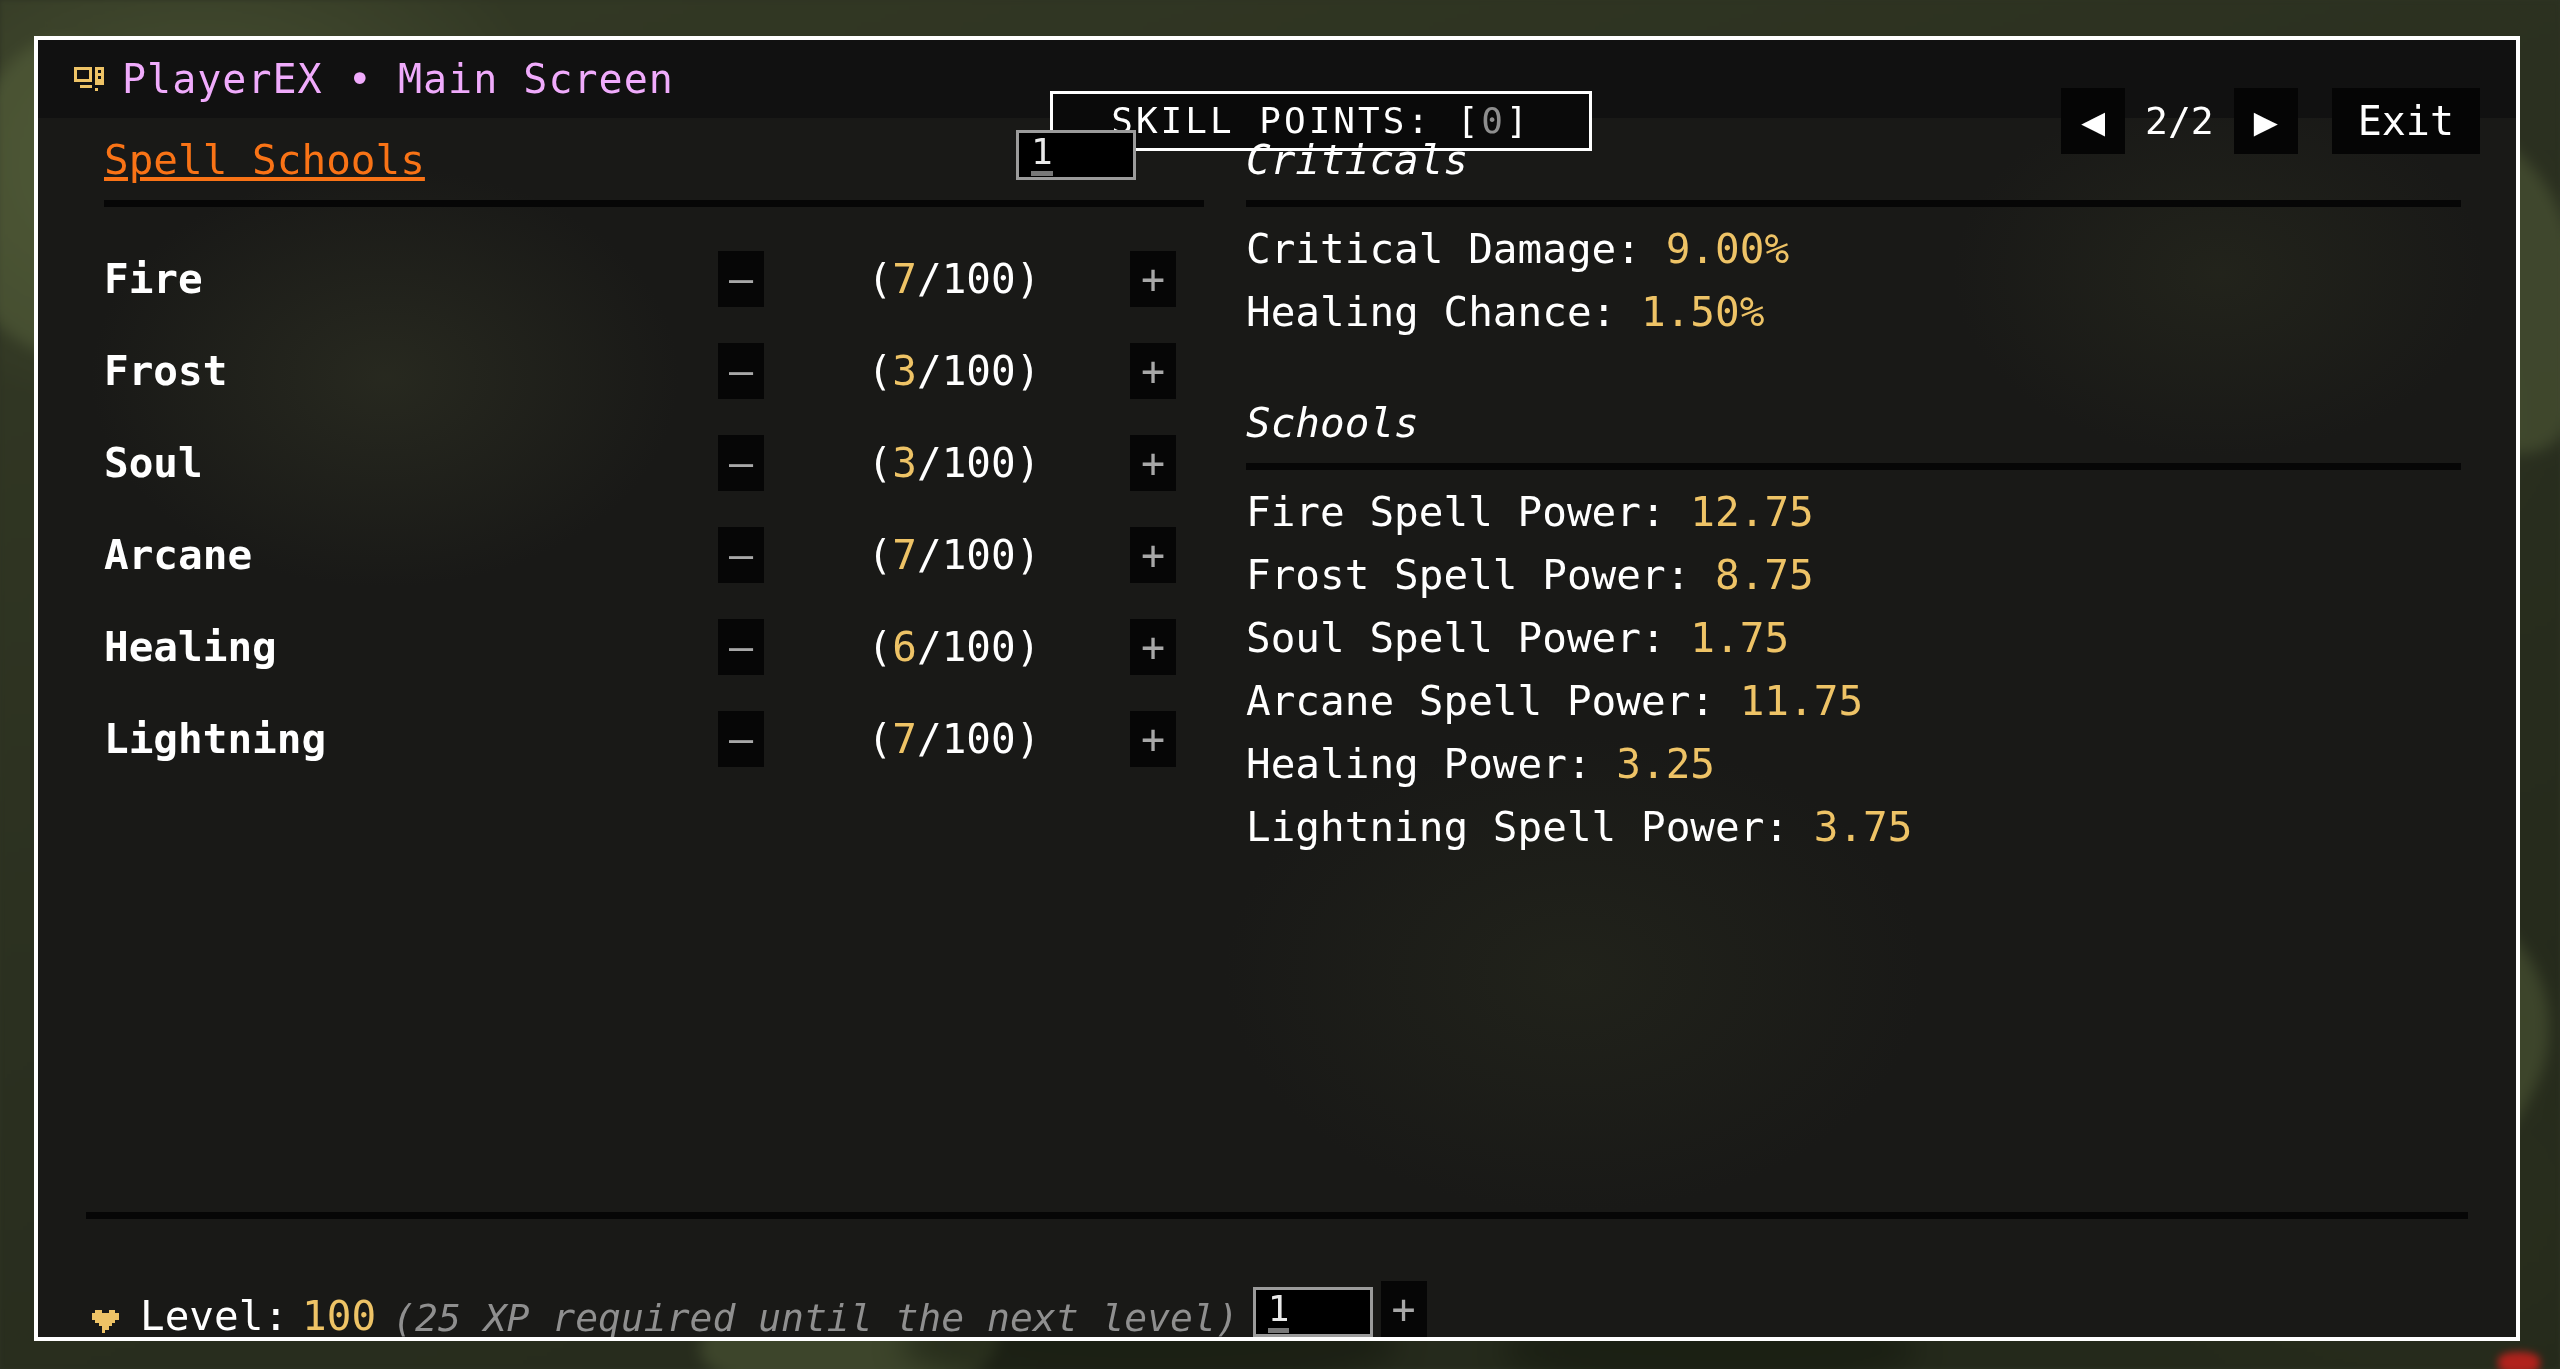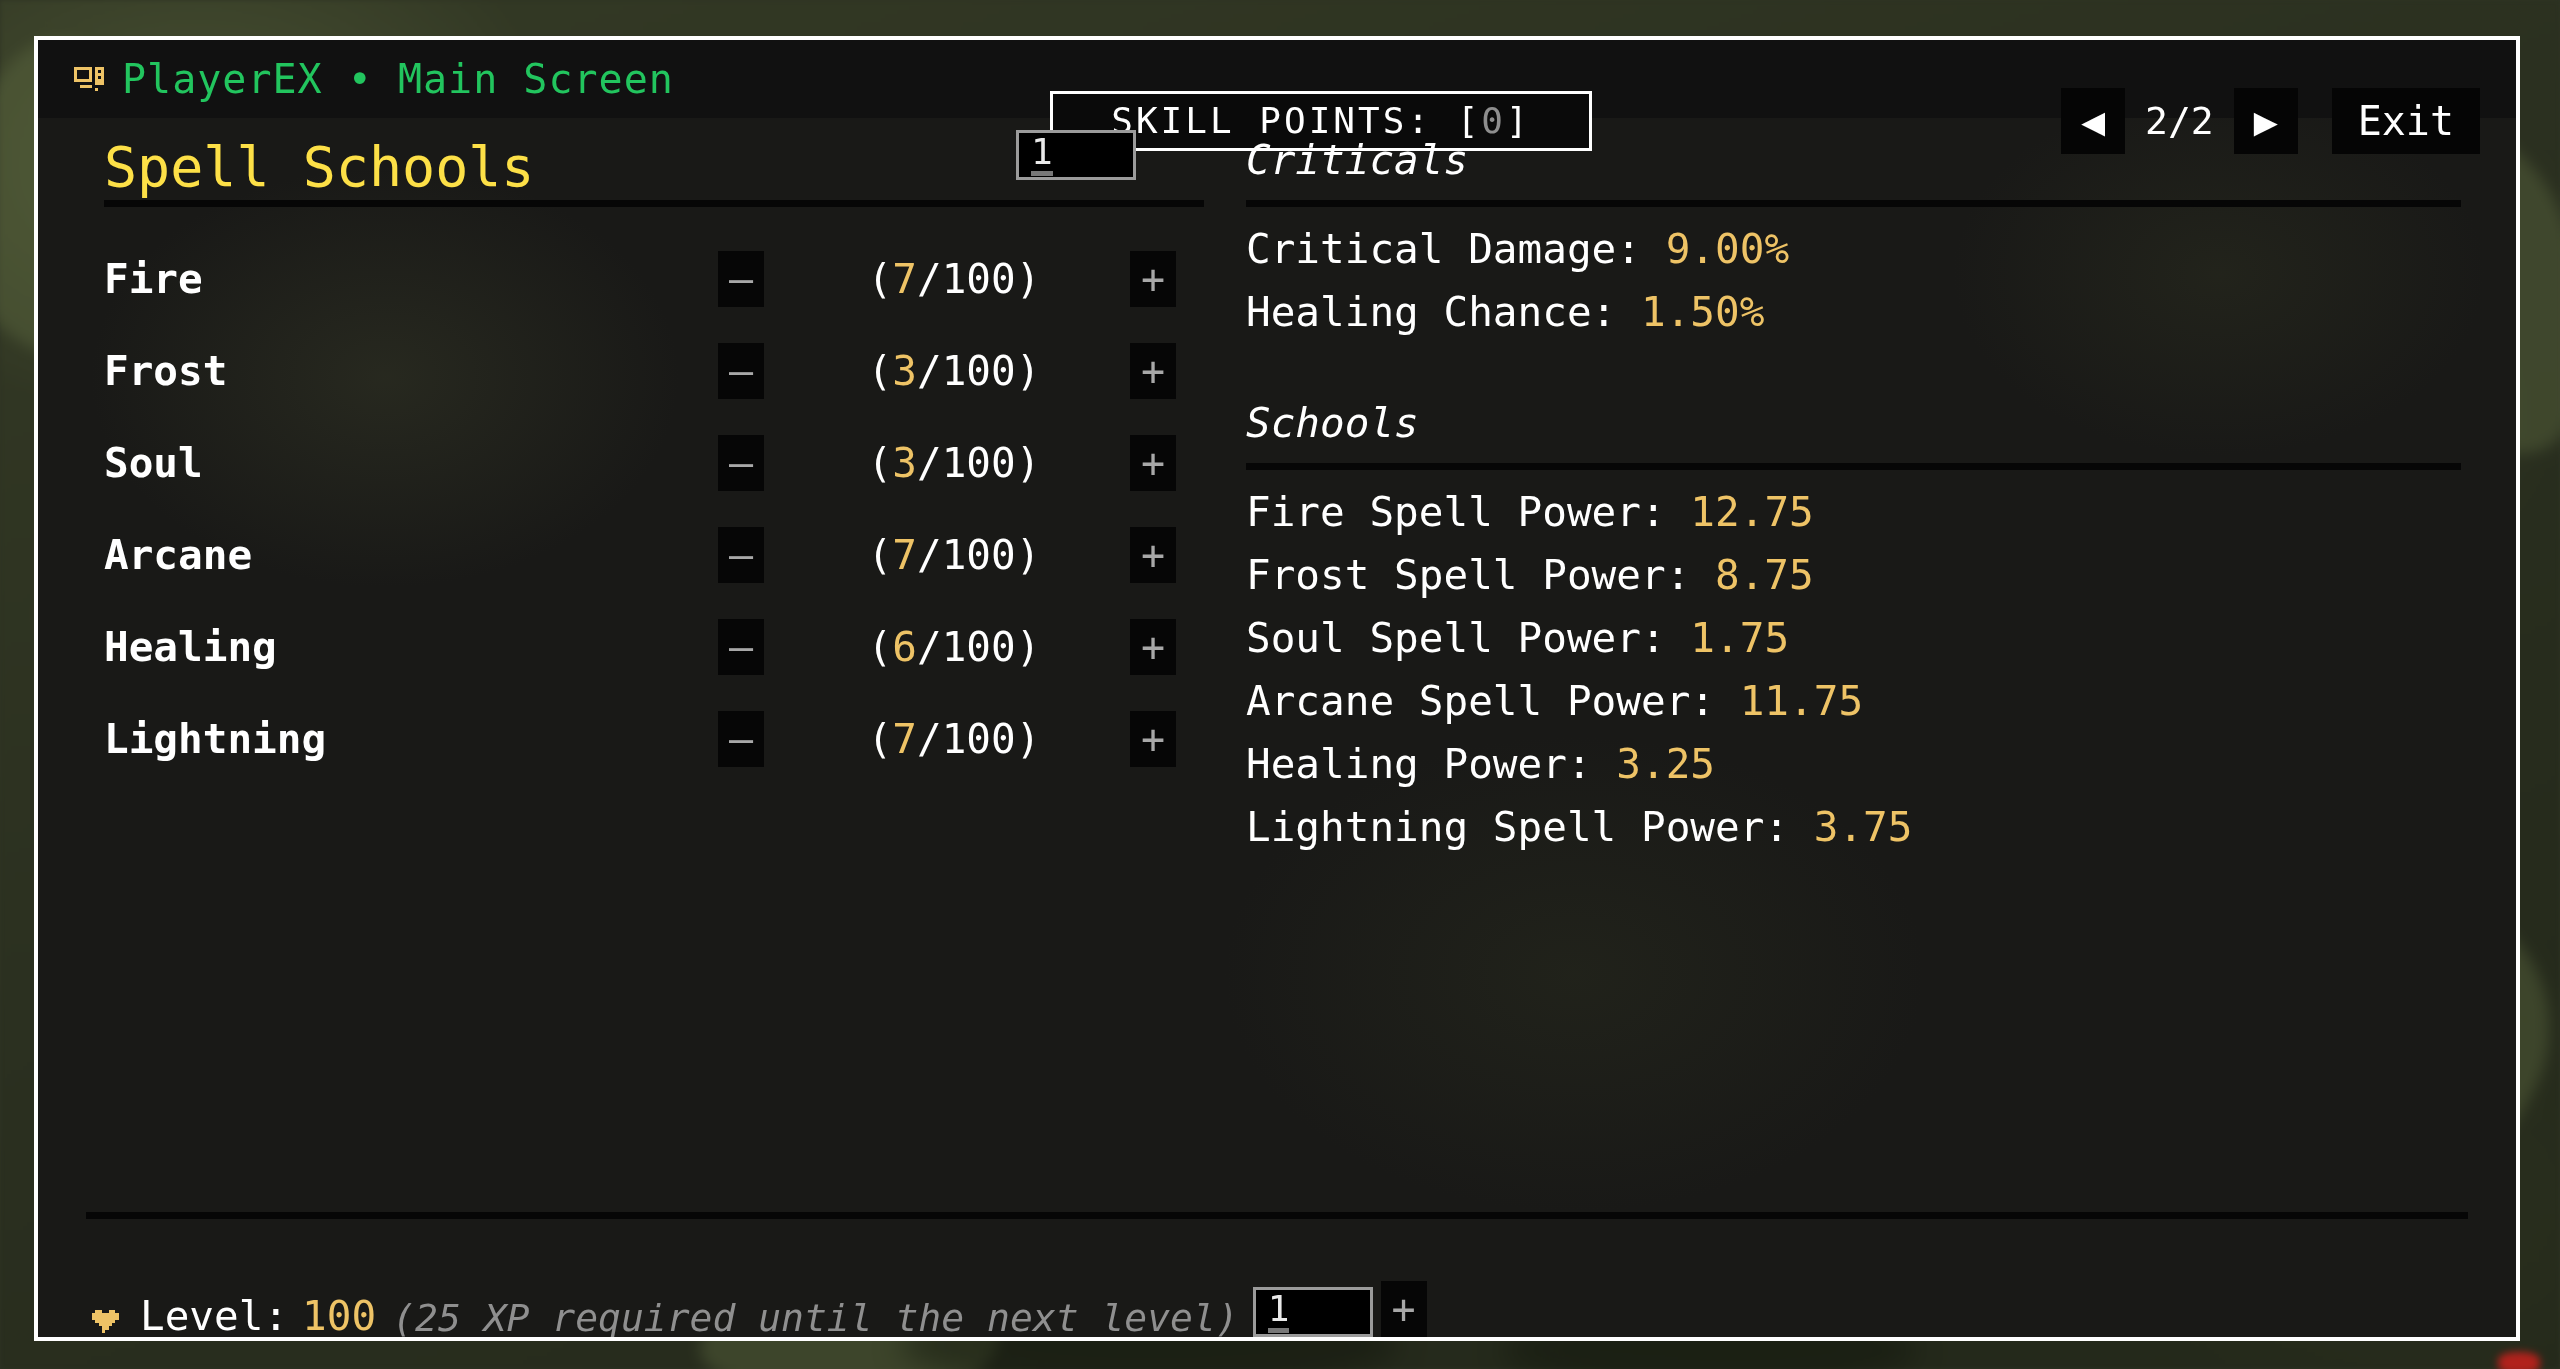--- a/index.html
+++ b/index.html
@@ -57,21 +57,21 @@
     position:absolute; left:0; top:0; width:100%; height:78px;
     background:#111111;
     display:flex; align-items:center;
   }
   #title-left{
     display:flex; align-items:center; gap:18px;
     padding-left:36px; flex:0 0 auto;
   }
   .monitor-icon{ width:30px; height:30px; display:block; }
   #title-text{
-    color:#22c55e; font-size:40px; letter-spacing:1px;
+    color:#f0abfc; font-size:40px; letter-spacing:1px;
     white-space:nowrap; line-height:1;
   }
   #skillpoints-box{
     position:absolute; left:1012px; top:51px;
     width:542px; height:60px;
     border:3px solid #ffffff; background:#0a0a0a;
     display:flex; align-items:center; justify-content:center;
   }
   #skillpoints-label{
     color:#ffffff; font-size:36px; letter-spacing:3px; line-height:1;
@@ -110,21 +110,21 @@
     margin-top:22px; margin-bottom:0;
     position:relative; height:46px;font-style:italic;
   }
   .hrule{
     height:7px; background:#060606; margin-top:14px;
   }
 
   
   #schools-head-row{ position:relative; height:46px; margin-top:22px; }
   #schools-head-row .section-title{
-    color:#fde047; font-size:55px; line-height:1;
+    color:#f97316; font-size:41px; line-height:1;text-decoration:underline;
   }
   #school-amount-box{
     position:absolute; right:68px; top:-10px;
     width:120px; height:50px;
     border:3px solid #9b9b9b; background:#000000;
     display:flex; align-items:center; padding-left:12px;
   }
   #school-amount-box .val{
     color:#e9e9e9; font-size:36px; line-height:1;
     border-bottom:5px solid #787878; padding-bottom:1px;

